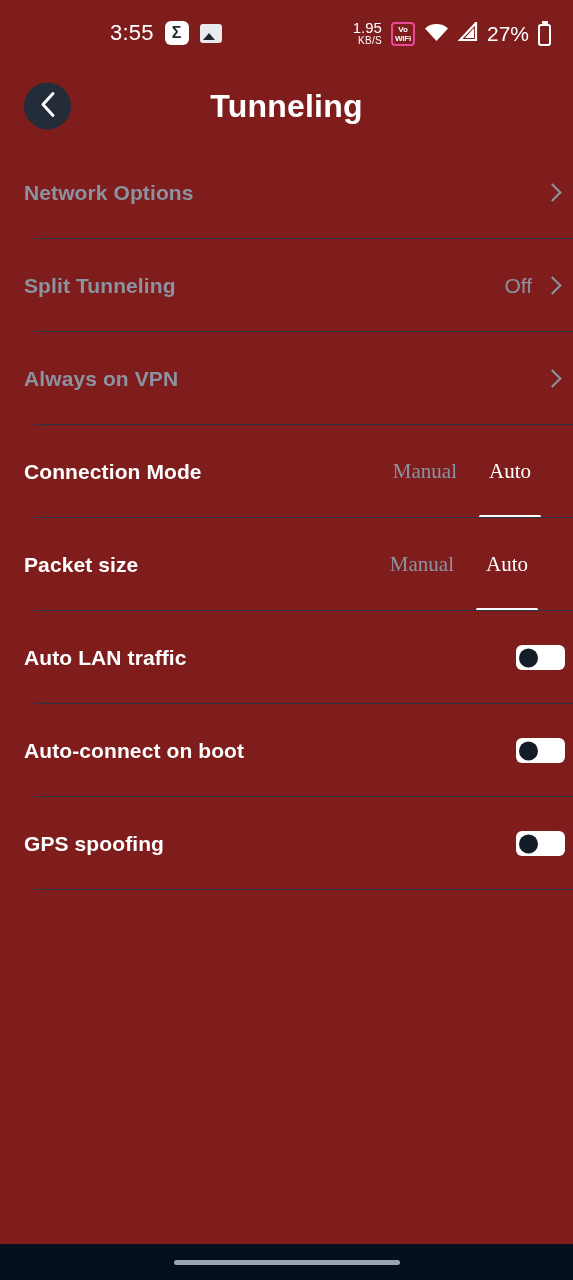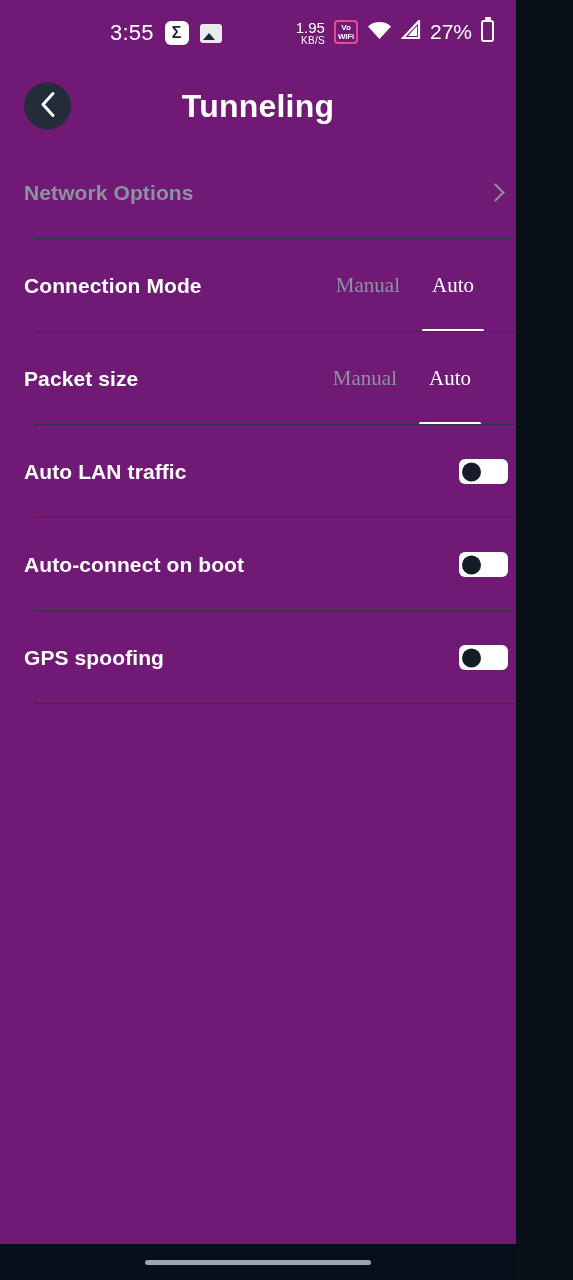--- a/index.html
+++ b/index.html
@@ -4,36 +4,36 @@
 <style>
   * { margin:0; padding:0; box-sizing:border-box; }
   html, body {
     width:573px; height:1280px;
     background:#0a1018;
     font-family:"Liberation Sans", sans-serif;
     overflow:hidden;
   }
   .screen {
     position:relative;
-    width:516px; height:1280px;
-    background:#701a75;
+    width:573px; height:1280px;
+    background:#7f1d1d;
     display:flex; flex-direction:column;
   }
 
   
   .statusbar {
     height:66px; flex:0 0 66px;
     display:flex; align-items:center;
     padding:0 22px;
     color:#ffffff;
   }
   .sb-left { display:flex; align-items:center; gap:11px; margin-left:88px; }
   .sb-time { font-size:22px; font-weight:500; letter-spacing:.2px; }
   .sb-spacer { flex:1; }
-  .sb-right { display:flex; align-items:flex-start; gap:9px; }
+  .sb-right { display:flex; align-items:flex-end; gap:9px; }
   .icon-box {
     width:24px; height:24px; border-radius:6px;
     background:#ffffff; color:#1e2632;
     display:flex; align-items:center; justify-content:center;
     font-size:16px; font-weight:700; line-height:1;
   }
   .icon-img {
     width:22px; height:19px; border-radius:3px;
     background:#e8eaed; position:relative; overflow:hidden;
   }
@@ -203,21 +203,36 @@
   <div class="list">
 
     <div class="row disabled">
       <span class="row-label">Network Options</span>
       <span class="row-right">
         <span class="chev"></span>
       </span>
       <span class="divider"></span>
     </div>
 
-
+    <div class="row disabled">
+      <span class="row-label">Split Tunneling</span>
+      <span class="row-right">
+        <span class="row-value">Off</span>
+        <span class="chev"></span>
+      </span>
+      <span class="divider"></span>
+    </div>
+
+    <div class="row disabled">
+      <span class="row-label">Always on VPN</span>
+      <span class="row-right">
+        <span class="chev"></span>
+      </span>
+      <span class="divider"></span>
+    </div>
 
     <div class="row enabled" style="padding-right:0">
       <span class="row-label">Connection Mode</span>
       <span class="seg">
         <span class="seg-opt inactive">Manual</span>
         <span class="seg-opt active" style="margin-right:24px">Auto</span>
       </span>
       <span class="divider"></span>
     </div>
 

